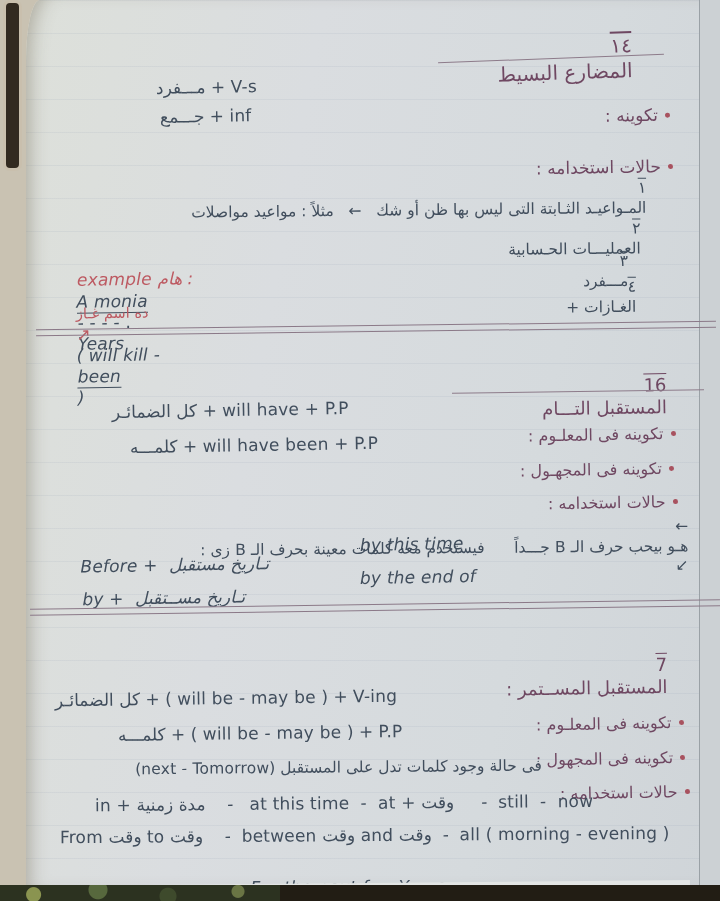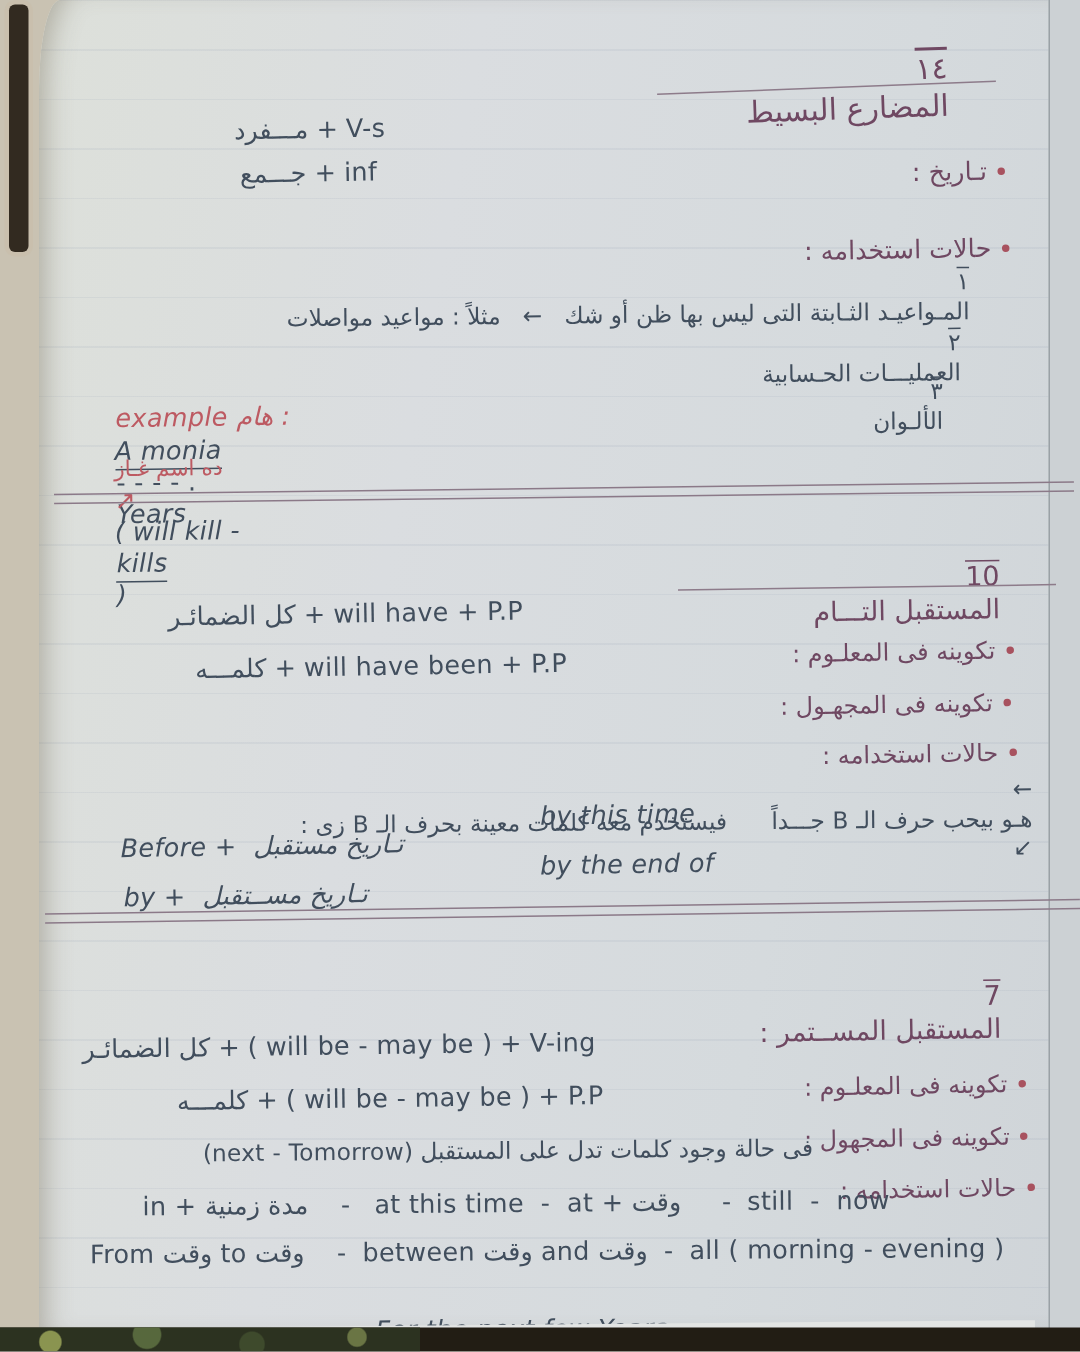--- a/index.html
+++ b/index.html
@@ -52,60 +52,64 @@
   <div class="page2"></div>
   <div class="binding"></div>
 
   <div class="row rtl purple f20" style="top:10px;right:62px;transform:rotate(-2deg);">
     <span class="num">١٤</span>&nbsp;
     <span>المضارع البسيط</span>
   </div>
   <div class="hline" style="top:58px;left:438px;width:226px;transform:rotate(-2.2deg);"></div>
 
   <div class="row rtl purple f17" style="top:84px;right:28px;transform:rotate(-1deg);">
-    <span class="dot"></span><span>تـاريخ :</span>
+    <span class="dot"></span><span>تكوينه :</span>
   </div>
   <div class="row ltr dark f17" style="top:77px;left:156px;transform:rotate(-1deg);">مـــفرد + V-s</div>
   <div class="row ltr dark f17" style="top:106px;left:160px;transform:rotate(-1deg);">جـــمع + inf</div>
 
   <div class="row rtl purple f17" style="top:136px;right:26px;transform:rotate(-1deg);">
     <span class="dot"></span><span>حالات استخدامه :</span>
   </div>
 
   <div class="row rtl dark f15" style="top:163px;right:54px;left:8px;transform:rotate(-.6deg);">
     <span class="num">١</span>&nbsp;
     <span>المـواعيـد الثـابتة التى ليس بها ظن أو شك   ←   مثلاً : مواعيد مواصلات</span>
   </div>
   <div class="row rtl dark f15" style="top:201px;right:60px;transform:rotate(-.6deg);">
     <span class="num">٢</span>&nbsp;
     <span>العمليـــات الحـسابية</span>
   </div>
   <div class="row rtl dark f15" style="top:233px;right:72px;transform:rotate(-.6deg);">
     <span class="num">٣</span>&nbsp;
-    <span>الألـوان</span>
+    <span>مـــفرد</span>
+  </div>
+  <div class="row rtl dark f15" style="top:259px;right:64px;transform:rotate(-.6deg);">
+    <span class="num">٤</span>&nbsp;
+    <span>الغـازات +</span>
   </div>
 
   <div class="row ltr f17" style="top:248px;left:55px;transform:rotate(-.8deg);">
     <span class="red en">example هام :</span>&nbsp;&nbsp;
     <span class="dark en u">A monia</span>&nbsp;&nbsp;
     <span class="dark">- - - - .</span>&nbsp;
     <span class="dark en">Years</span>
   </div>
   <div class="row ltr f17" style="top:281px;left:55px;transform:rotate(-.8deg);">
     <span class="red" style="font-size:14.5px;">ده اسم غـاز</span>
     <span class="red">↗</span>&nbsp;
     <span class="dark en">( will kill -</span>&nbsp;
-    <span class="dark en u">kills</span>&nbsp;
+    <span class="dark en u">been</span>&nbsp;
     <span class="dark en">)</span>
   </div>
 
   <div class="divider" style="top:325px;left:36px;width:680px;transform:rotate(-.7deg);"></div>
 
   <div class="row rtl purple f18" style="top:352px;right:30px;transform:rotate(-1deg);">
-    <span class="num">10</span>&nbsp;
+    <span class="num">16</span>&nbsp;
     <span>المستقبل التـــام</span>
   </div>
   <div class="hline" style="top:391px;left:452px;width:252px;transform:rotate(-.8deg);"></div>
 
   <div class="row rtl purple f16" style="top:405px;right:24px;transform:rotate(-1deg);">
     <span class="dot"></span><span>تكوينه فى المعلـوم :</span>
   </div>
   <div class="row ltr dark f17" style="top:400px;left:112px;transform:rotate(-1deg);">كل الضمائـر + will have + P.P</div>
 
   <div class="row rtl purple f16" style="top:440px;right:26px;transform:rotate(-1deg);">

